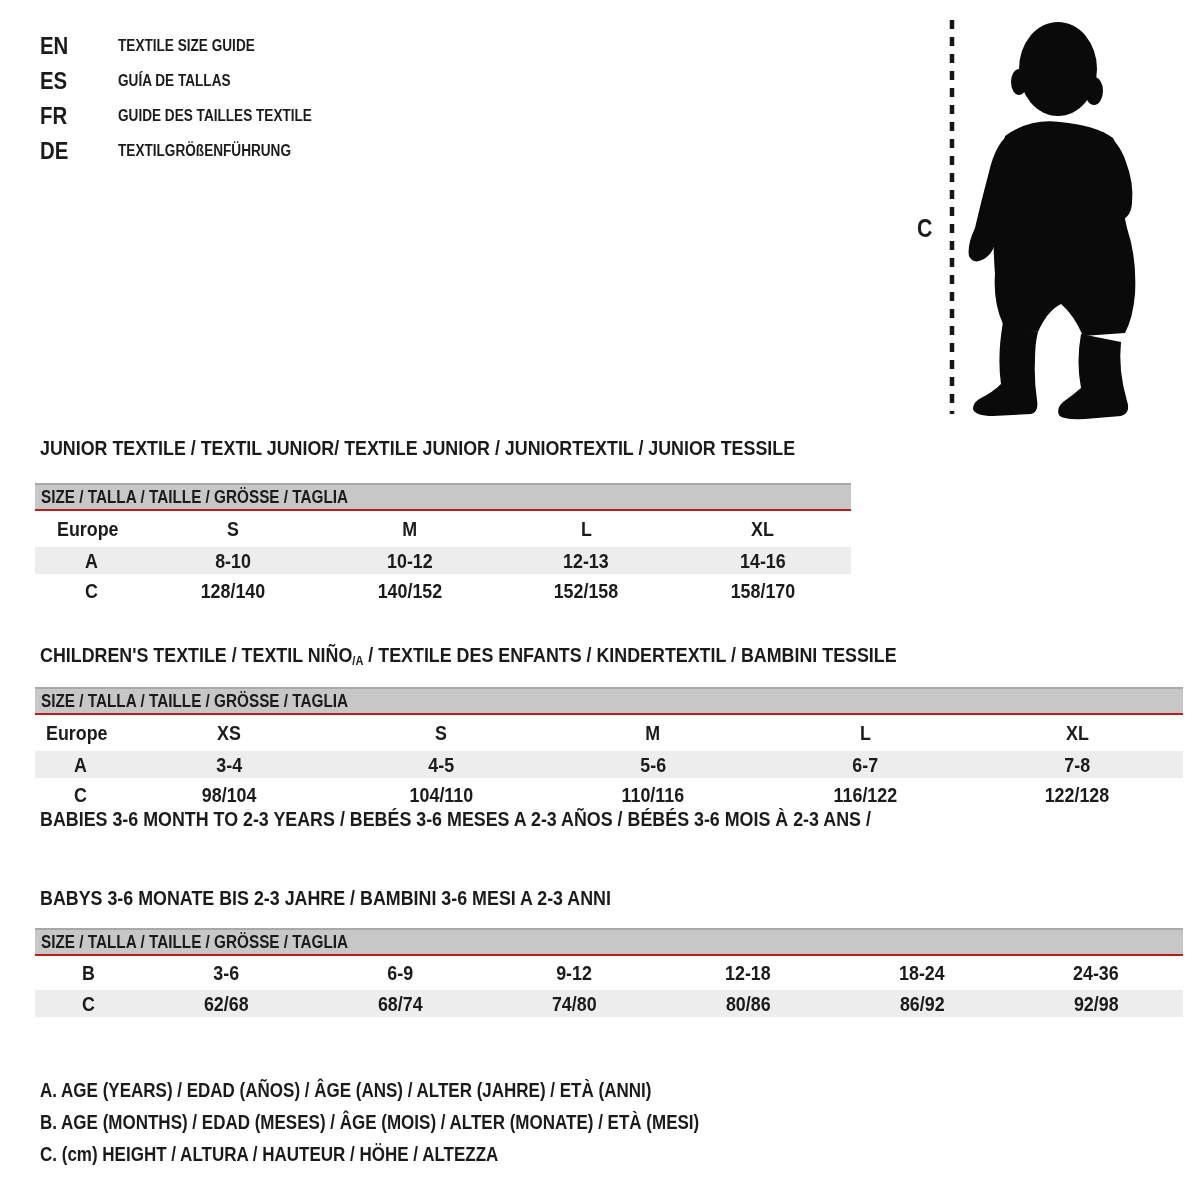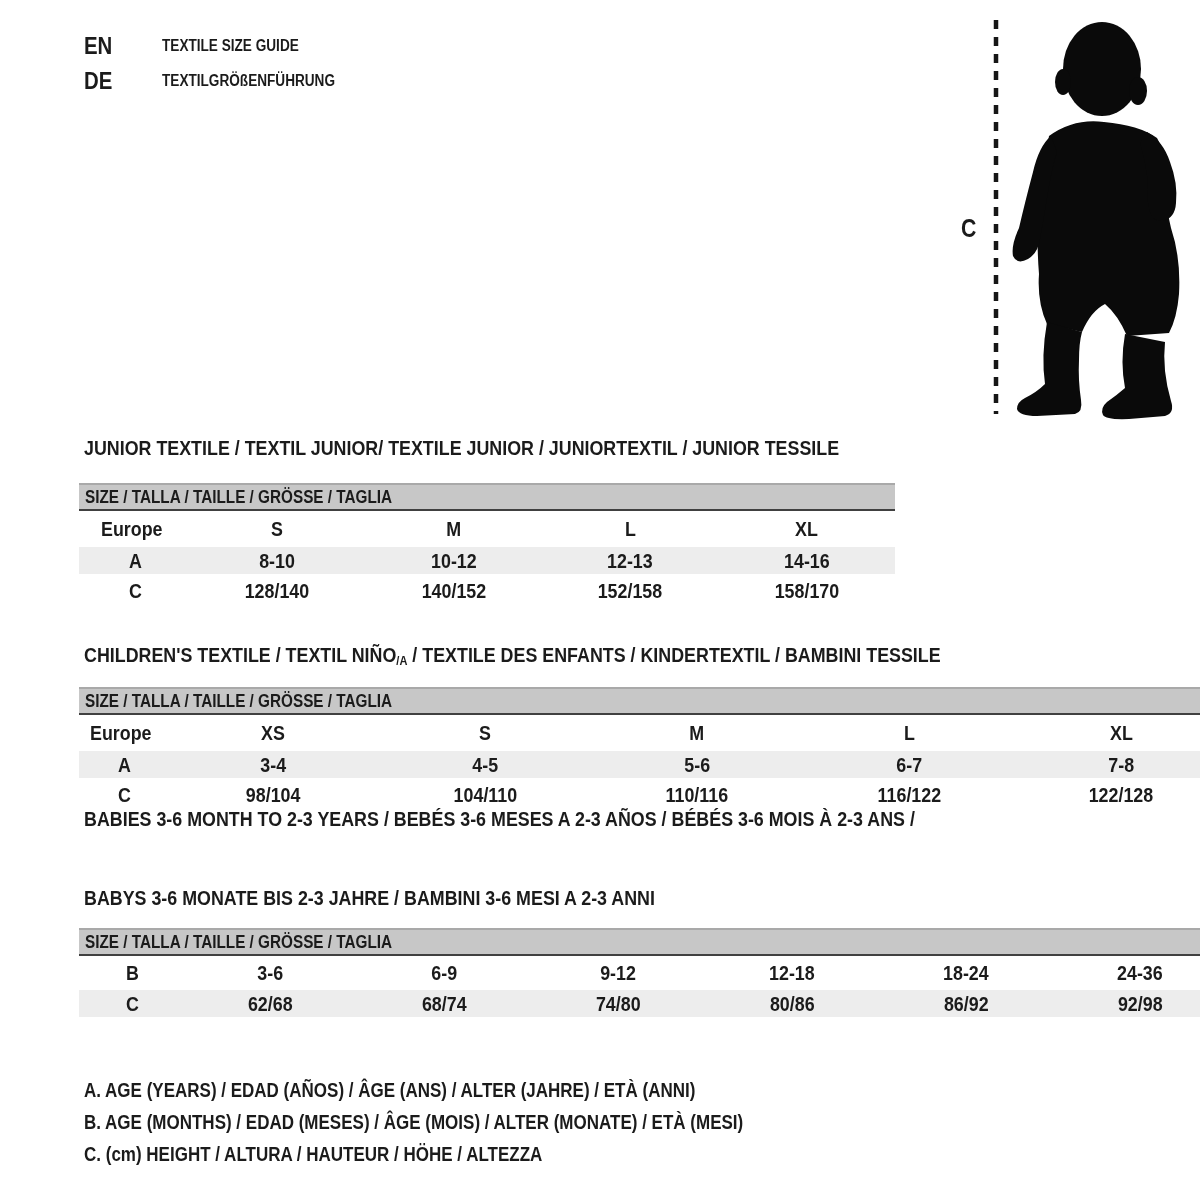--- a/index.html
+++ b/index.html
@@ -2,21 +2,21 @@
 <html style="--bar_bg: #c7c7c7; --shaded_row_bg: #ededed; --text: #1b1b1b;"><head>
 <meta charset="utf-8">
 <style>
   html,body{margin:0;padding:0;}
   body{
     width:1200px;height:1200px;background:#ffffff;
     font-family:"Liberation Sans",sans-serif;font-weight:bold;
     color:var(--text,#1b1b1b);position:relative;overflow:hidden;
     -webkit-font-smoothing:antialiased;
   }
-  .page{position:absolute;inset:0;margin-left:44px;}
+  .page{position:absolute;inset:0;}
   
   .cx{display:inline-block;transform:scaleX(0.85);transform-origin:0 50%;white-space:nowrap;}
   .cell-c .cx{transform-origin:50% 50%;}
 
   
   .lang-block{position:absolute;left:40px;top:28px;}
   .lang-row{display:flex;height:35px;align-items:center;}
   .lang-code{width:78px;font-size:24px;}
   .lang-title{font-size:16px;}
 
@@ -26,21 +26,21 @@
 
   
   .sec-title{position:absolute;left:40px;font-size:21px;line-height:24px;}
   .sub-a{font-size:13px;vertical-align:-3px;}
 
   
   .tbl{position:absolute;left:35px;}
   .bar{
     background:var(--bar_bg,#c7c7c7);height:28px;display:flex;align-items:center;
     padding-left:6px;font-size:18px;
-    border-top:2px solid #a9a9a9;border-bottom:2px solid #404040;box-sizing:border-box;
+    border-top:2px solid #a9a9a9;border-bottom:2px solid #b91c1c;box-sizing:border-box;
   }
   .row{display:grid;align-items:center;font-size:21px;}
   .row.shaded{background:var(--shaded_row_bg,#ededed);}
   .cell-l{text-align:center;padding-left:6px;}
   .cell-c{text-align:center;}
   .tbl1{width:816px;top:483px;}
   .tbl1 .row{grid-template-columns:110px 1fr 1fr 1fr 1fr;}
   .tbl2{width:1148px;top:687px;}
   .tbl2 .row{grid-template-columns:88px 1fr 1fr 1fr 1fr 1fr;}
   .tbl3{width:1148px;top:928px;}
@@ -57,20 +57,28 @@
 <body>
 
 <div class="page">
 
   <div class="lang-block">
     <div class="lang-row">
       <span class="lang-code"><span class="cx">EN</span></span>
       <span class="lang-title"><span class="cx">TEXTILE SIZE GUIDE</span></span>
     </div>
     <div class="lang-row">
+      <span class="lang-code"><span class="cx">ES</span></span>
+      <span class="lang-title"><span class="cx">GUÍA DE TALLAS</span></span>
+    </div>
+    <div class="lang-row">
+      <span class="lang-code"><span class="cx">FR</span></span>
+      <span class="lang-title"><span class="cx">GUIDE DES TAILLES TEXTILE</span></span>
+    </div>
+    <div class="lang-row">
       <span class="lang-code"><span class="cx">DE</span></span>
       <span class="lang-title"><span class="cx">TEXTILGRÖßENFÜHRUNG</span></span>
     </div>
   </div>
 
   <div class="c-label"><span class="cx">C</span></div>
   <svg class="figure-svg" viewBox="0 0 205 410" xmlns="http://www.w3.org/2000/svg" aria-hidden="true">
     <line x1="17" y1="8" x2="17" y2="402" stroke="#161616" stroke-width="4.5" stroke-dasharray="9 8"></line>
     <g fill="#0a0a0a">
       <ellipse cx="123" cy="57" rx="39" ry="47"></ellipse>

